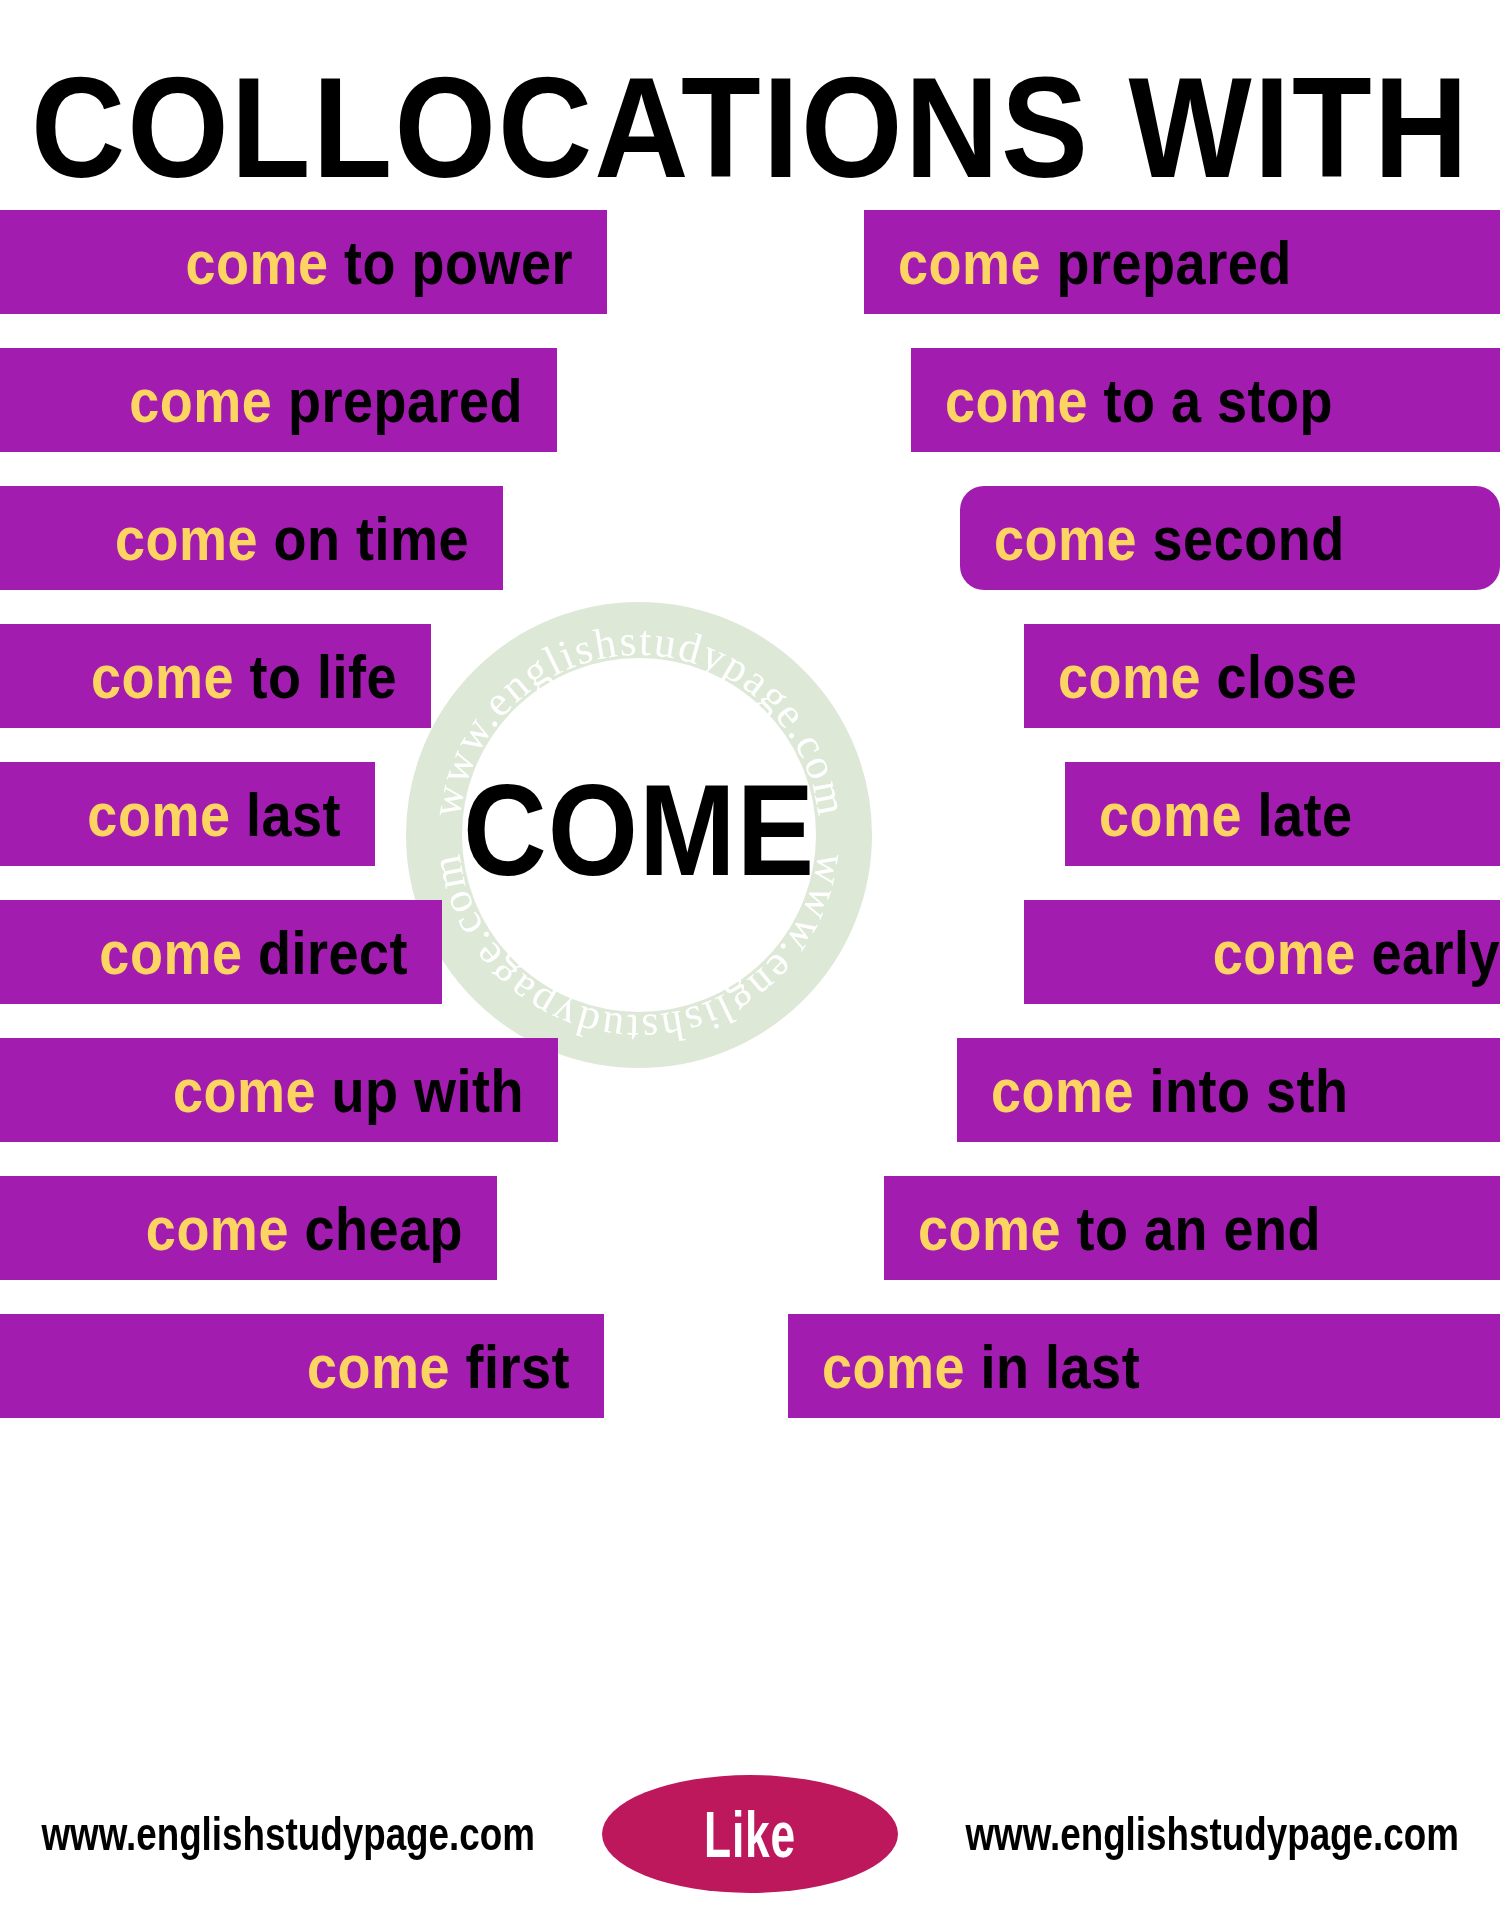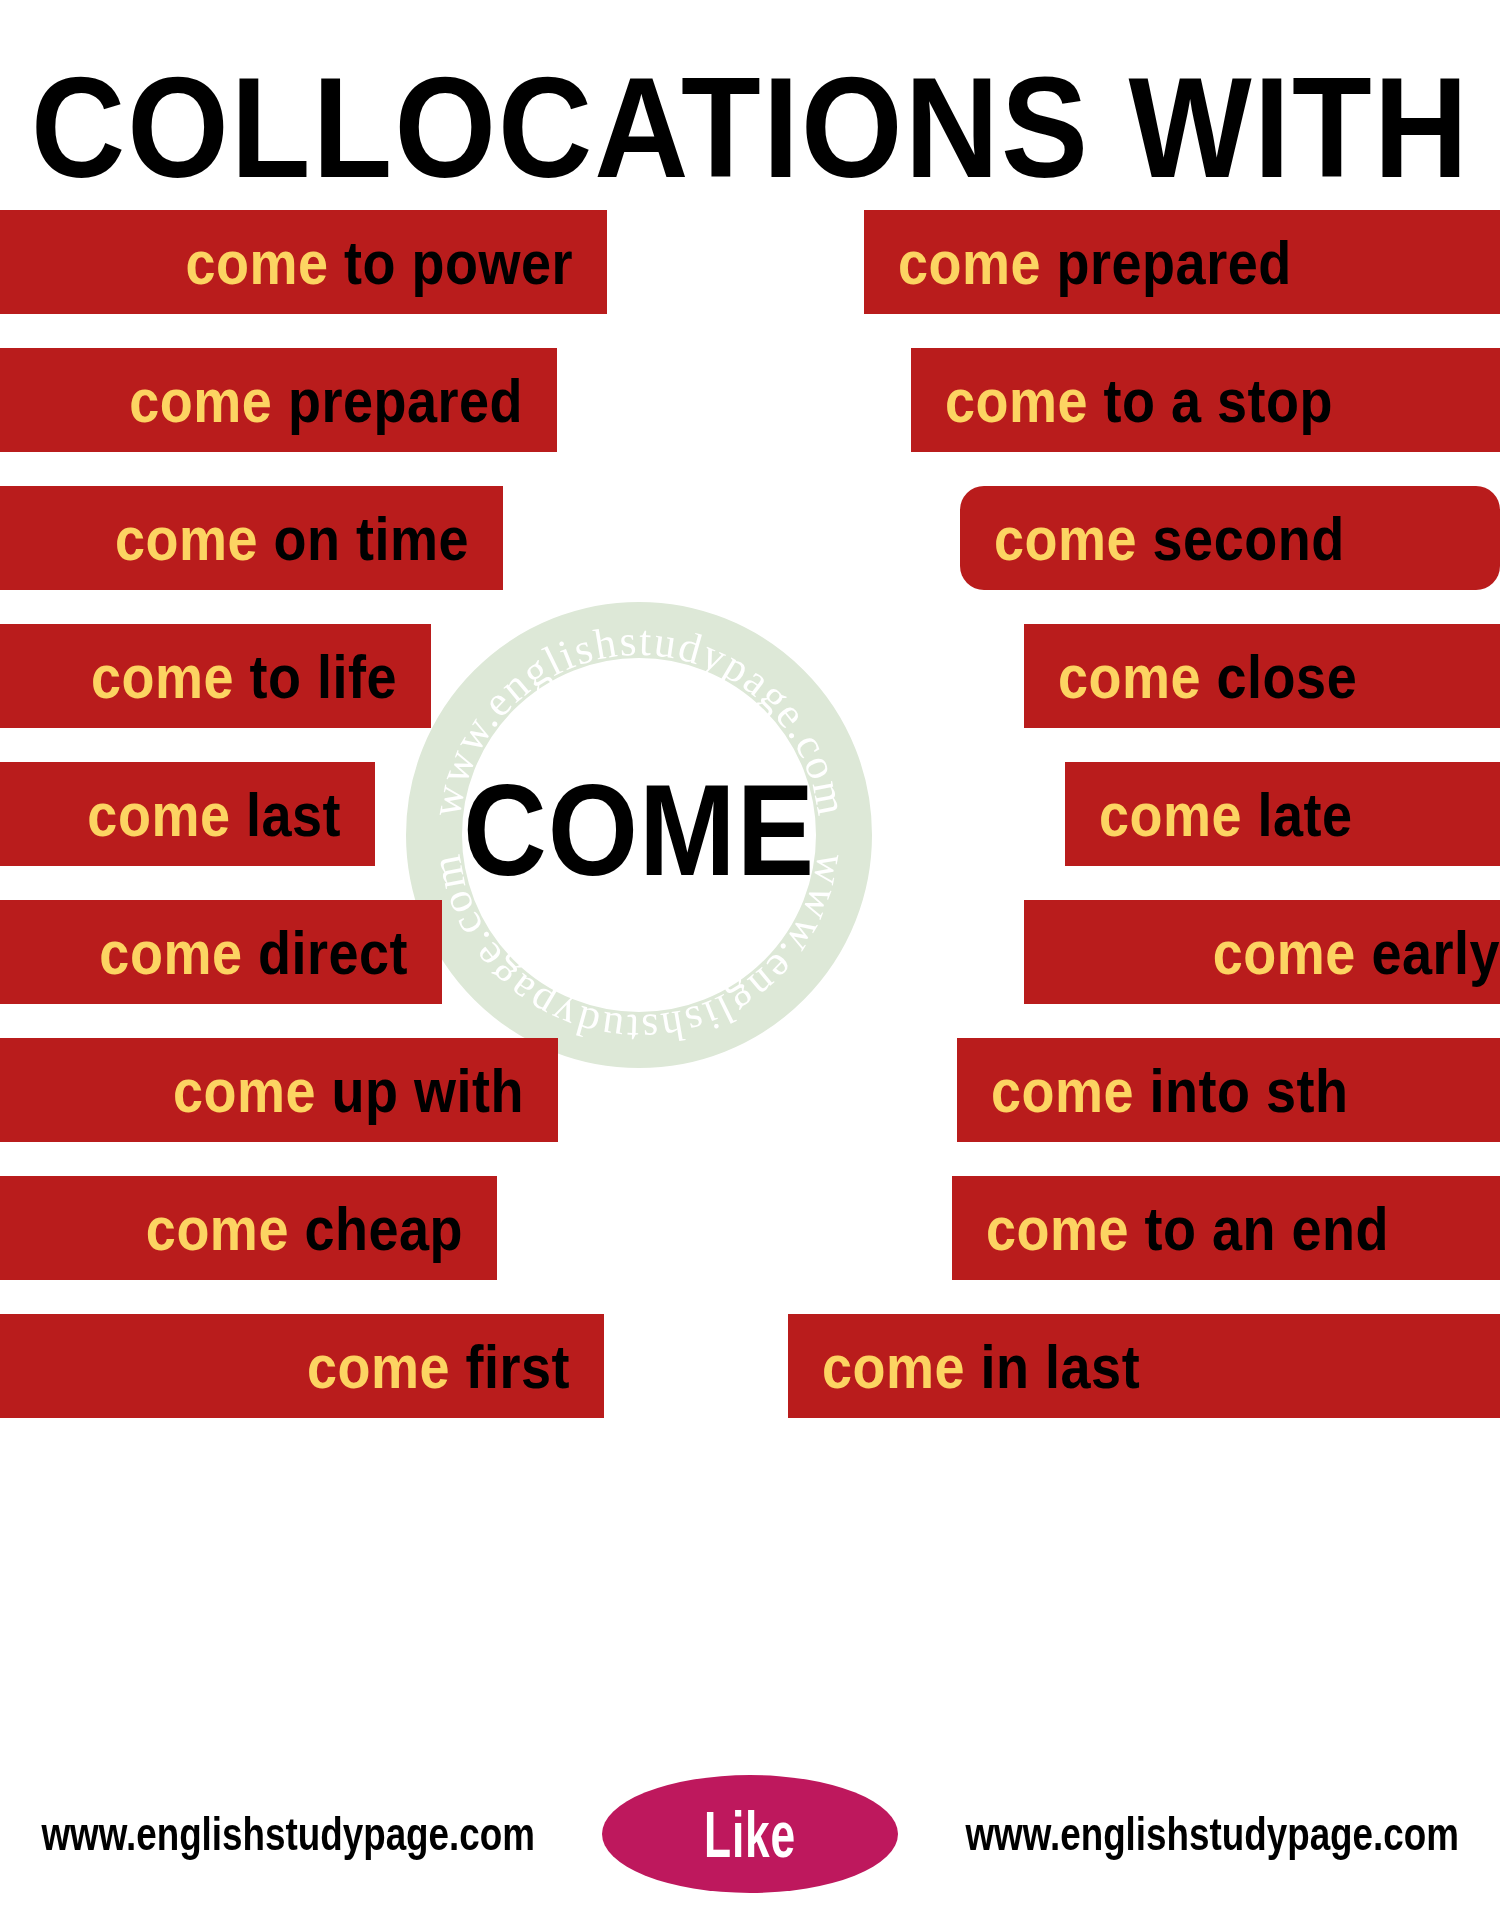--- a/index.html
+++ b/index.html
@@ -64,21 +64,21 @@
     white-space:nowrap;
   }
 
   
   .col { position:absolute; z-index:3; }
   .col-left  { left:0px;  top:210px; width:760px; }
   .col-right { right:0px; top:210px; width:760px; }
 
   .bar {
     position:relative;
-    background:#b91c1c;
+    background:#a21caf;
     height:104px;
     margin-bottom:34px;
     display:flex;
     align-items:center;
     overflow:hidden;
   }
   .col-left .bar  { justify-content:flex-end; padding-right:34px; }
   .col-right .bar { justify-content:flex-start; padding-left:34px; margin-left:auto; }
 
   .phrase {
@@ -201,21 +201,21 @@
       </div>
       <div class="bar" style="width: 435px;">
         <div class="phrase"><span class="kw">come</span><span class="rest"> late</span></div>
       </div>
       <div class="bar" style="width: 476px; justify-content: flex-end;">
         <div class="phrase"><span class="kw">come</span><span class="rest"> early</span></div>
       </div>
       <div class="bar" style="width: 543px;">
         <div class="phrase"><span class="kw">come</span><span class="rest"> into sth</span></div>
       </div>
-      <div class="bar" style="width: 548px;">
+      <div class="bar" style="width: 616px;">
         <div class="phrase"><span class="kw">come</span><span class="rest"> to an end</span></div>
       </div>
       <div class="bar" style="width: 712px;">
         <div class="phrase"><span class="kw">come</span><span class="rest"> in last</span></div>
       </div>
     </div>
 
   <div class="footer">
     <div class="footer-url left">www.englishstudypage.com</div>
     <div class="like-badge">

